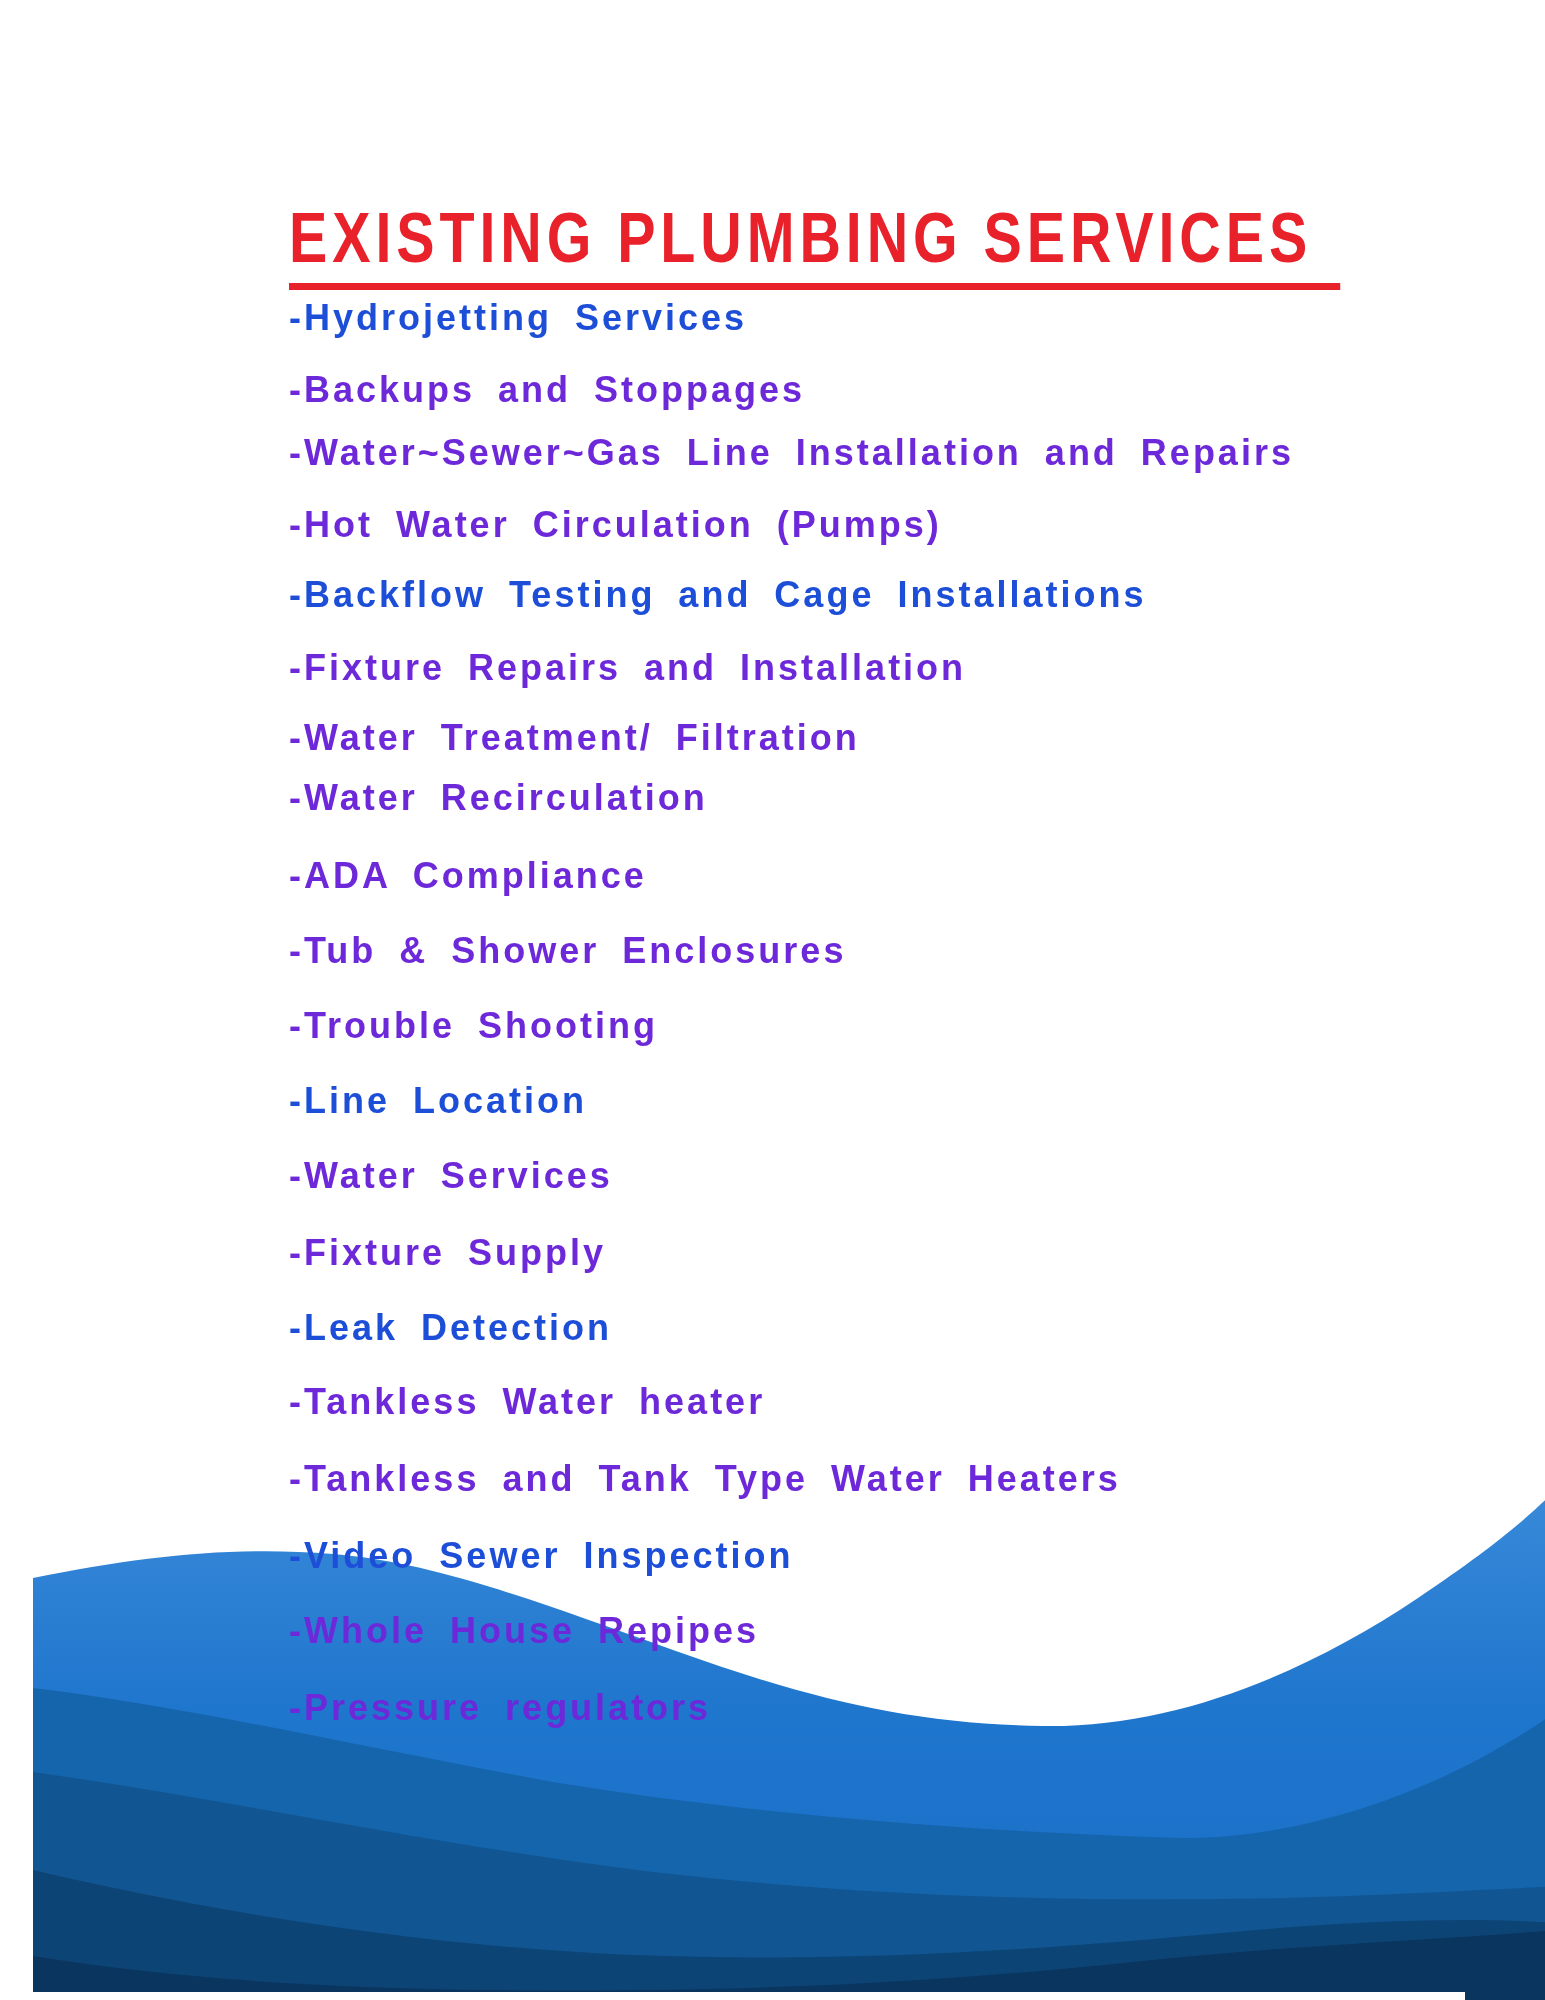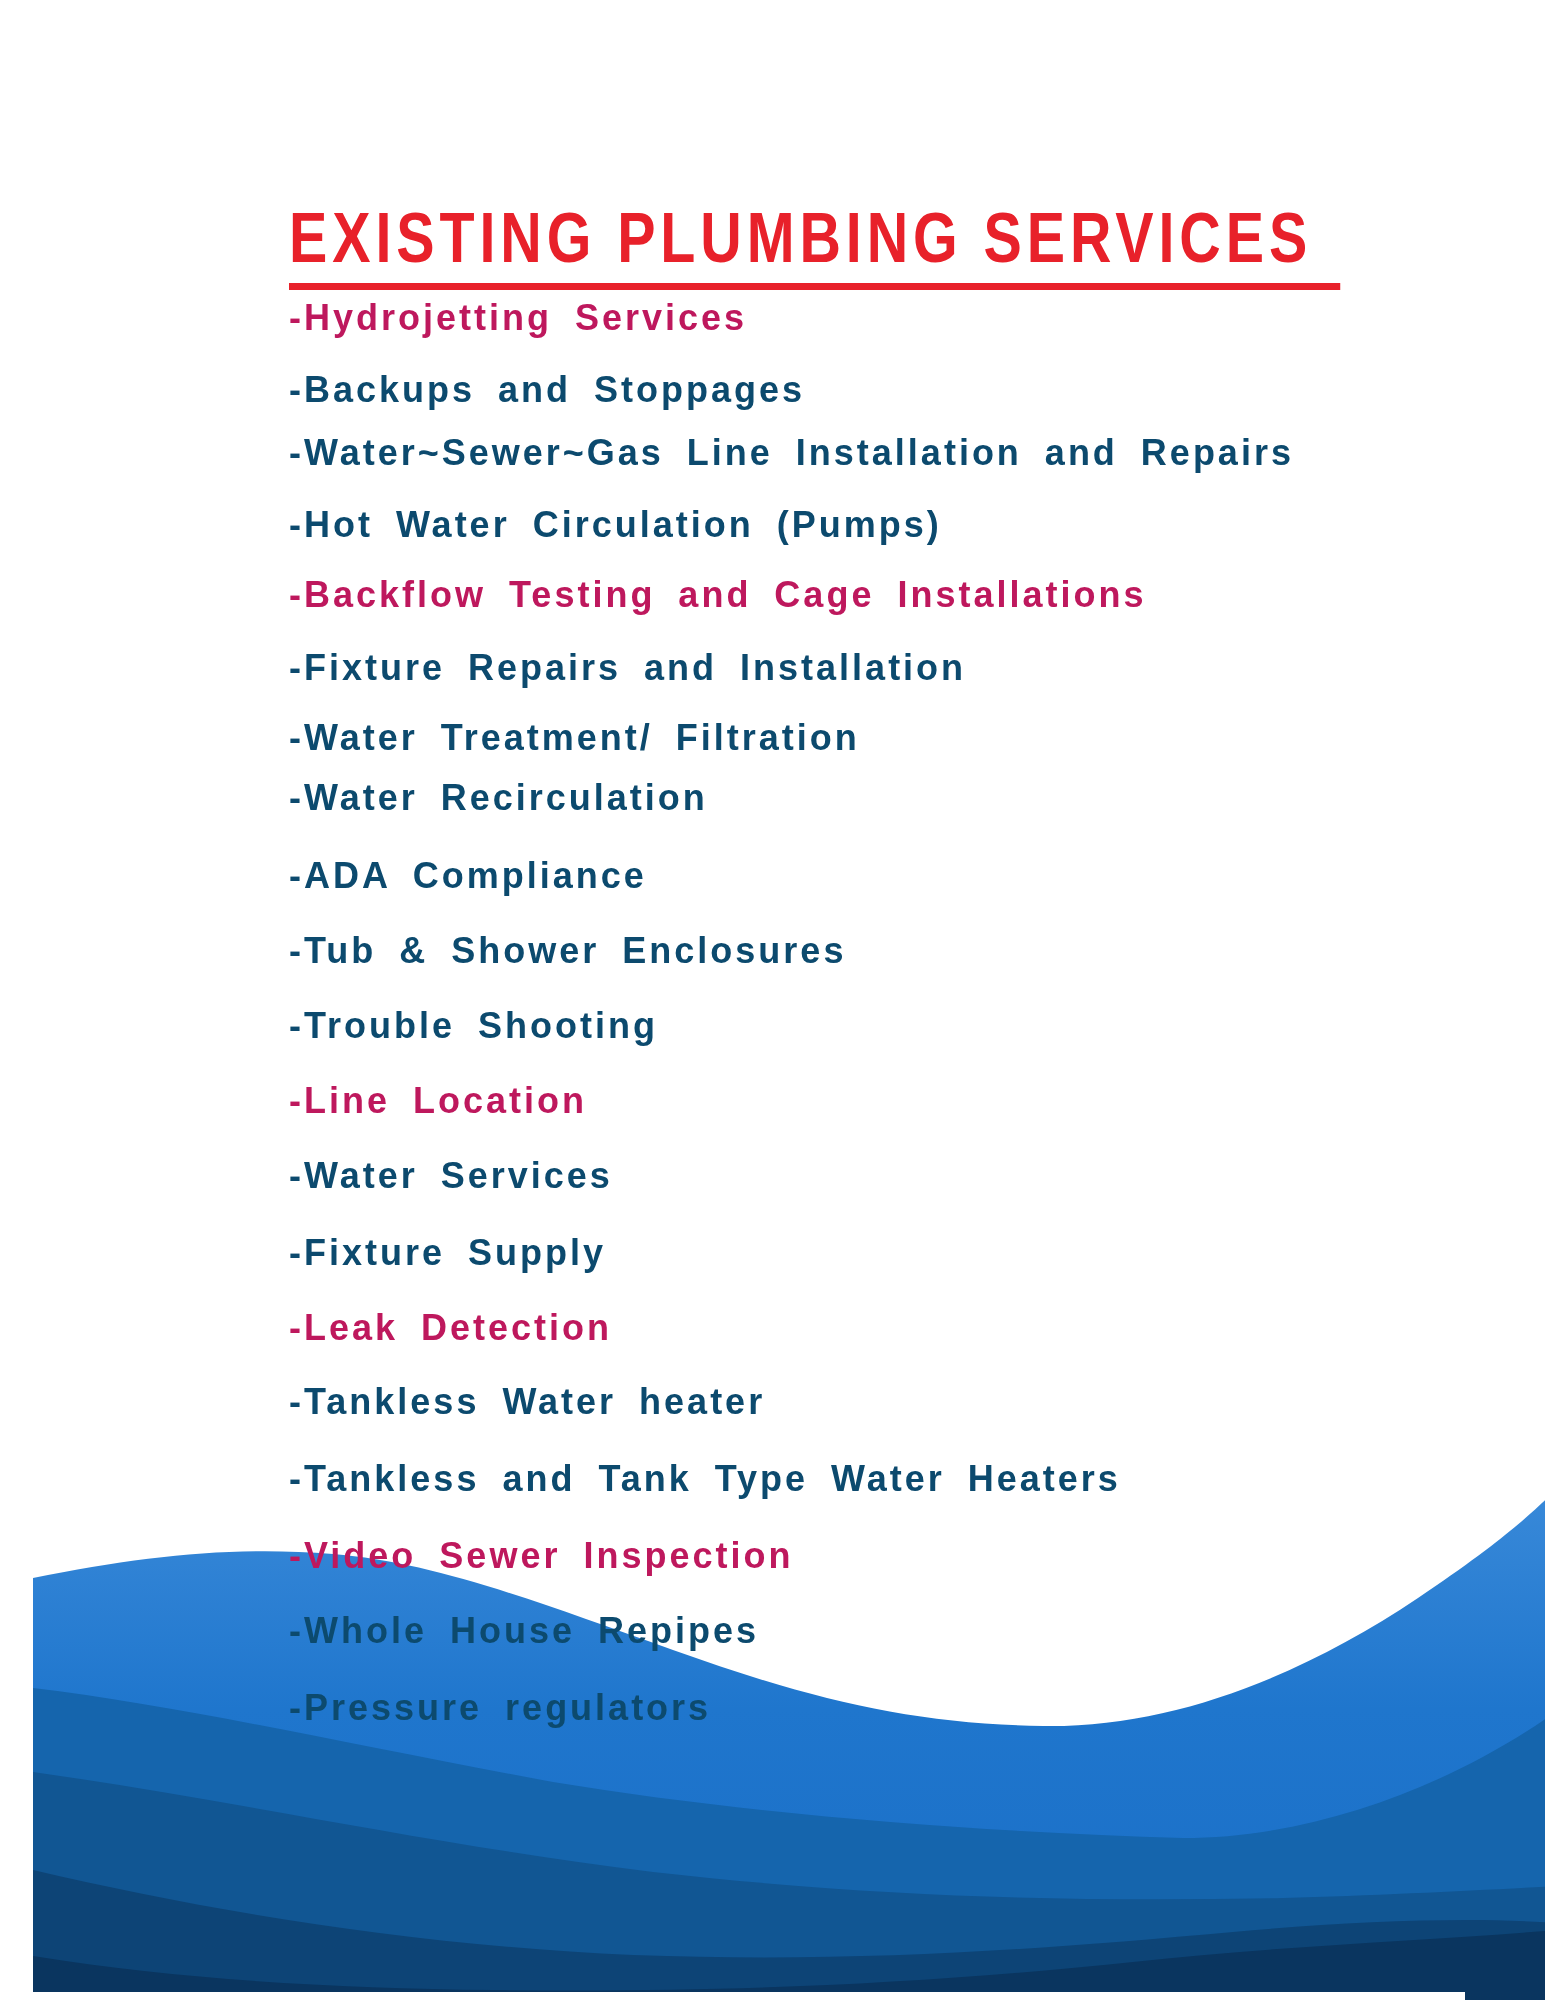--- a/index.html
+++ b/index.html
@@ -46,24 +46,24 @@
     margin:0;
     padding:0;
     list-style:none;
   }
   .services li{
     font-size:36px;
     font-weight:700;
     letter-spacing:3px;
     word-spacing:10px;
     line-height:36px;
-    color:#0c4a6e;
+    color:#6d28d9;
     white-space:nowrap;
   }
-  .services li[data-variant="red"]{ color:#be185d; }
+  .services li[data-variant="red"]{ color:#1d4ed8; }
 </style>
 </head>
 <body>
 
 <div class="page">
 
   <svg class="waves" viewBox="0 0 1545 2000" preserveAspectRatio="none" aria-hidden="true">
     <defs>
       <linearGradient id="gradLight" x1="0" y1="1470" x2="0" y2="2000" gradientUnits="userSpaceOnUse">
         <stop offset="0" stop-color="#3b8bda"></stop>

